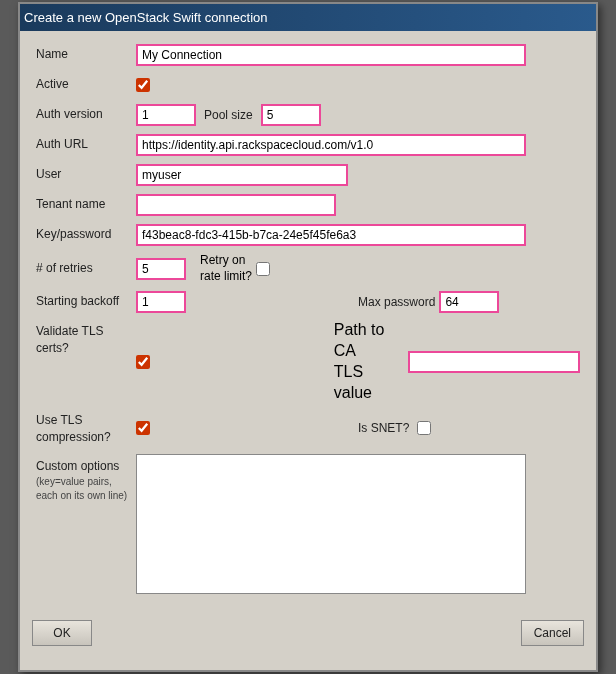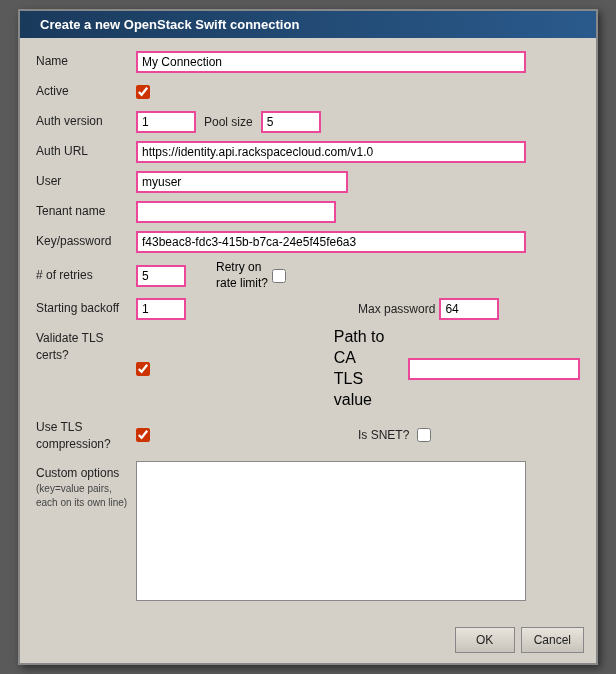--- a/index.html
+++ b/index.html
@@ -15,23 +15,23 @@
     }
     .dialog {
       width: 580px;
       background: #d4d0c8;
       border: 2px solid #888;
       box-shadow: 3px 3px 8px rgba(0,0,0,0.5);
     }
     .title-bar {
       background: linear-gradient(to right, #1a3a5c, #2a5a8c);
       color: white;
-      padding: 6px 20px;
+      padding: 6px 4px;
       font-size: 13px;
-      font-weight: bold;
+      font-weight: normal;
     }
     .content {
       padding: 12px 16px;
       background: #d4d0c8;
     }
     .form-row {
       display: flex;
       align-items: center;
       margin-bottom: 6px;
       min-height: 24px;
@@ -129,23 +129,22 @@
       height: 140px;
       background: white;
       border: 1px solid #888;
       font-size: 11px;
       resize: none;
       outline: none;
       padding: 3px;
     }
     .footer {
       display: flex;
-      justify-content: flex-end;
-      padding: 6px 12px 10px;
-      gap: 6px;
+      justify-content: space-between;
+      padding: 6px 12px 24px;
       background: #d4d0c8;
     }
     .btn {
       min-width: 60px;
       height: 26px;
       padding: 0 12px;
       font-size: 12px;
       cursor: pointer;
       border: 1px solid #888;
       background: linear-gradient(to bottom, #e8e4dc, #c8c4bc);
@@ -200,21 +199,21 @@
 
     <div class="form-row">
       <div class="label">Key/password</div>
       <input type="text" class="input-full" value="f43beac8-fdc3-415b-b7ca-24e5f45fe6a3" style="">
     </div>
 
     <div class="form-row">
       <div class="label"># of retries</div>
       <div class="retry-group">
         <input type="text" class="input-short" value="5" style="">
-        <div style="margin-left:30px; display:flex; flex-direction:column; font-size:12px; line-height:1.3;">
+        <div style="margin-left:14px; display:flex; flex-direction:column; font-size:12px; line-height:1.3;">
           <span>Retry on</span>
           <span>rate limit?</span>
         </div>
         <input type="checkbox" style="margin-left: 4px;">
       </div>
     </div>
 
     <div class="form-row">
       <div class="label-multiline">
         <span>Starting backoff</span>

